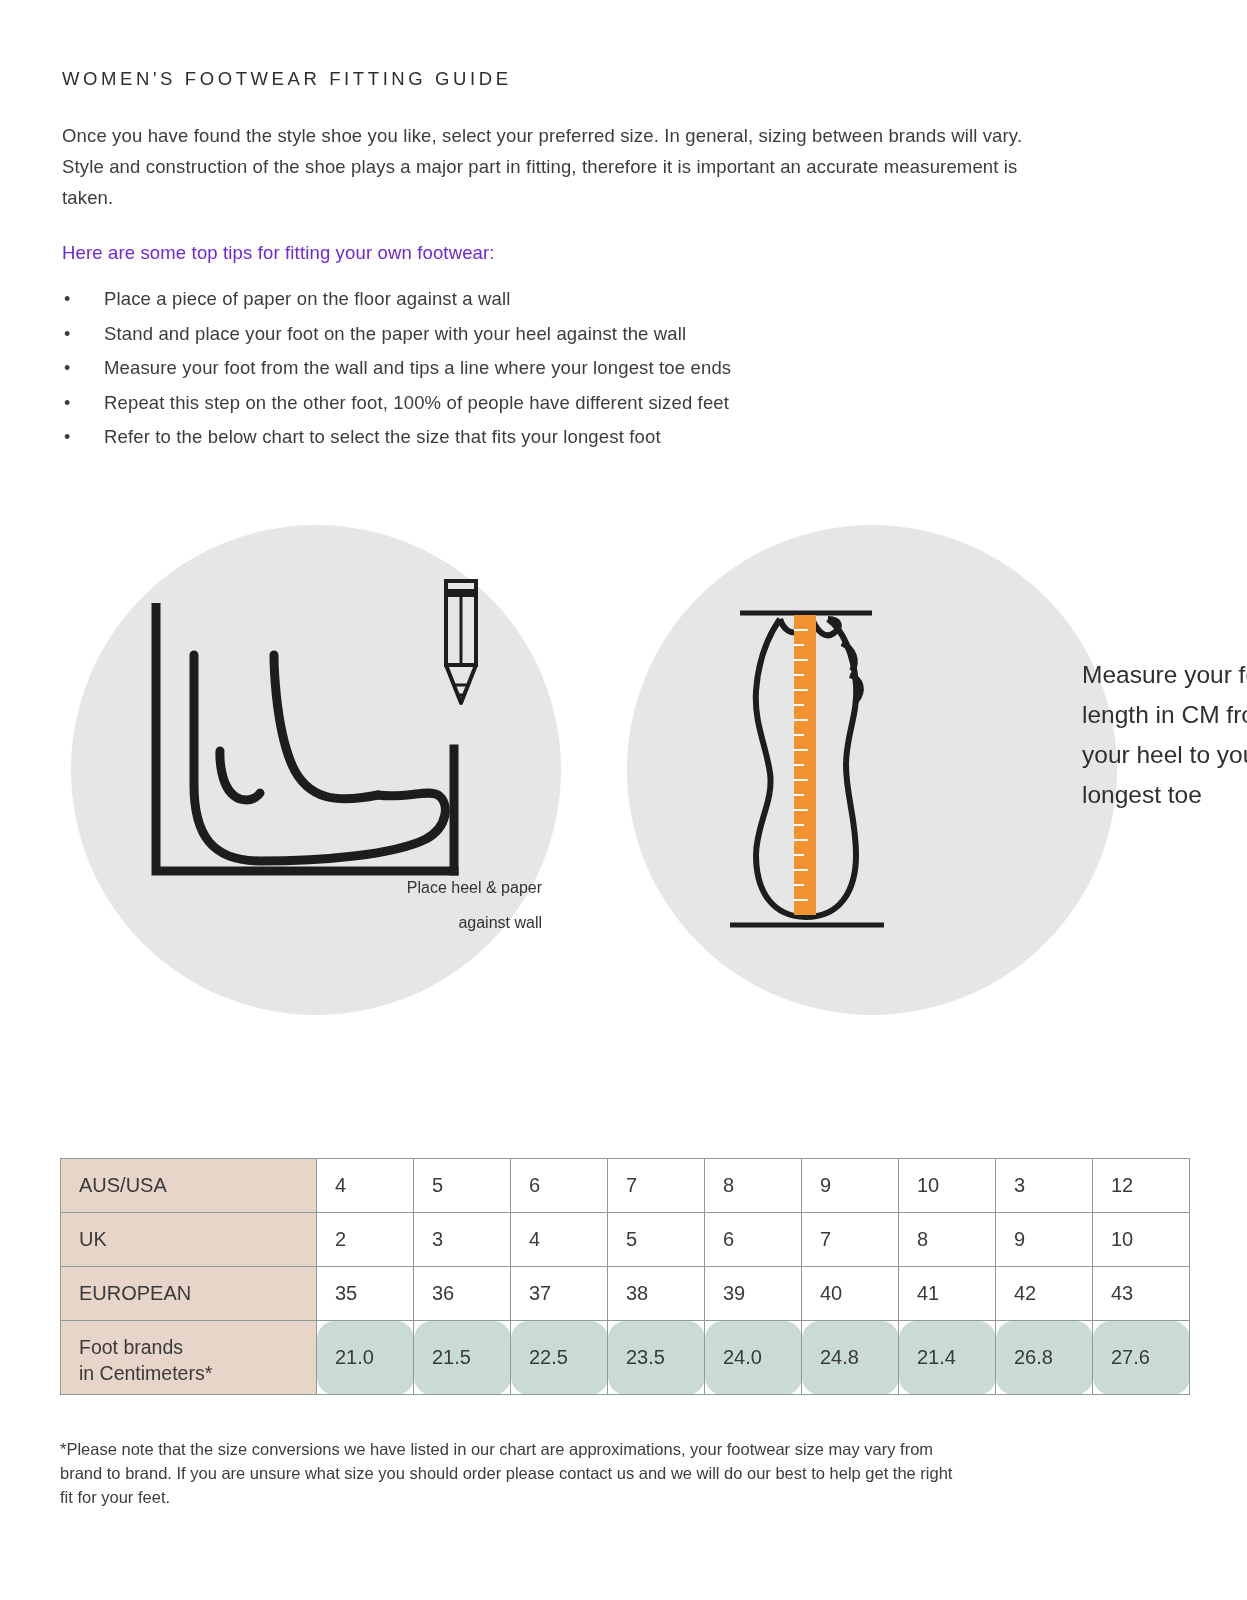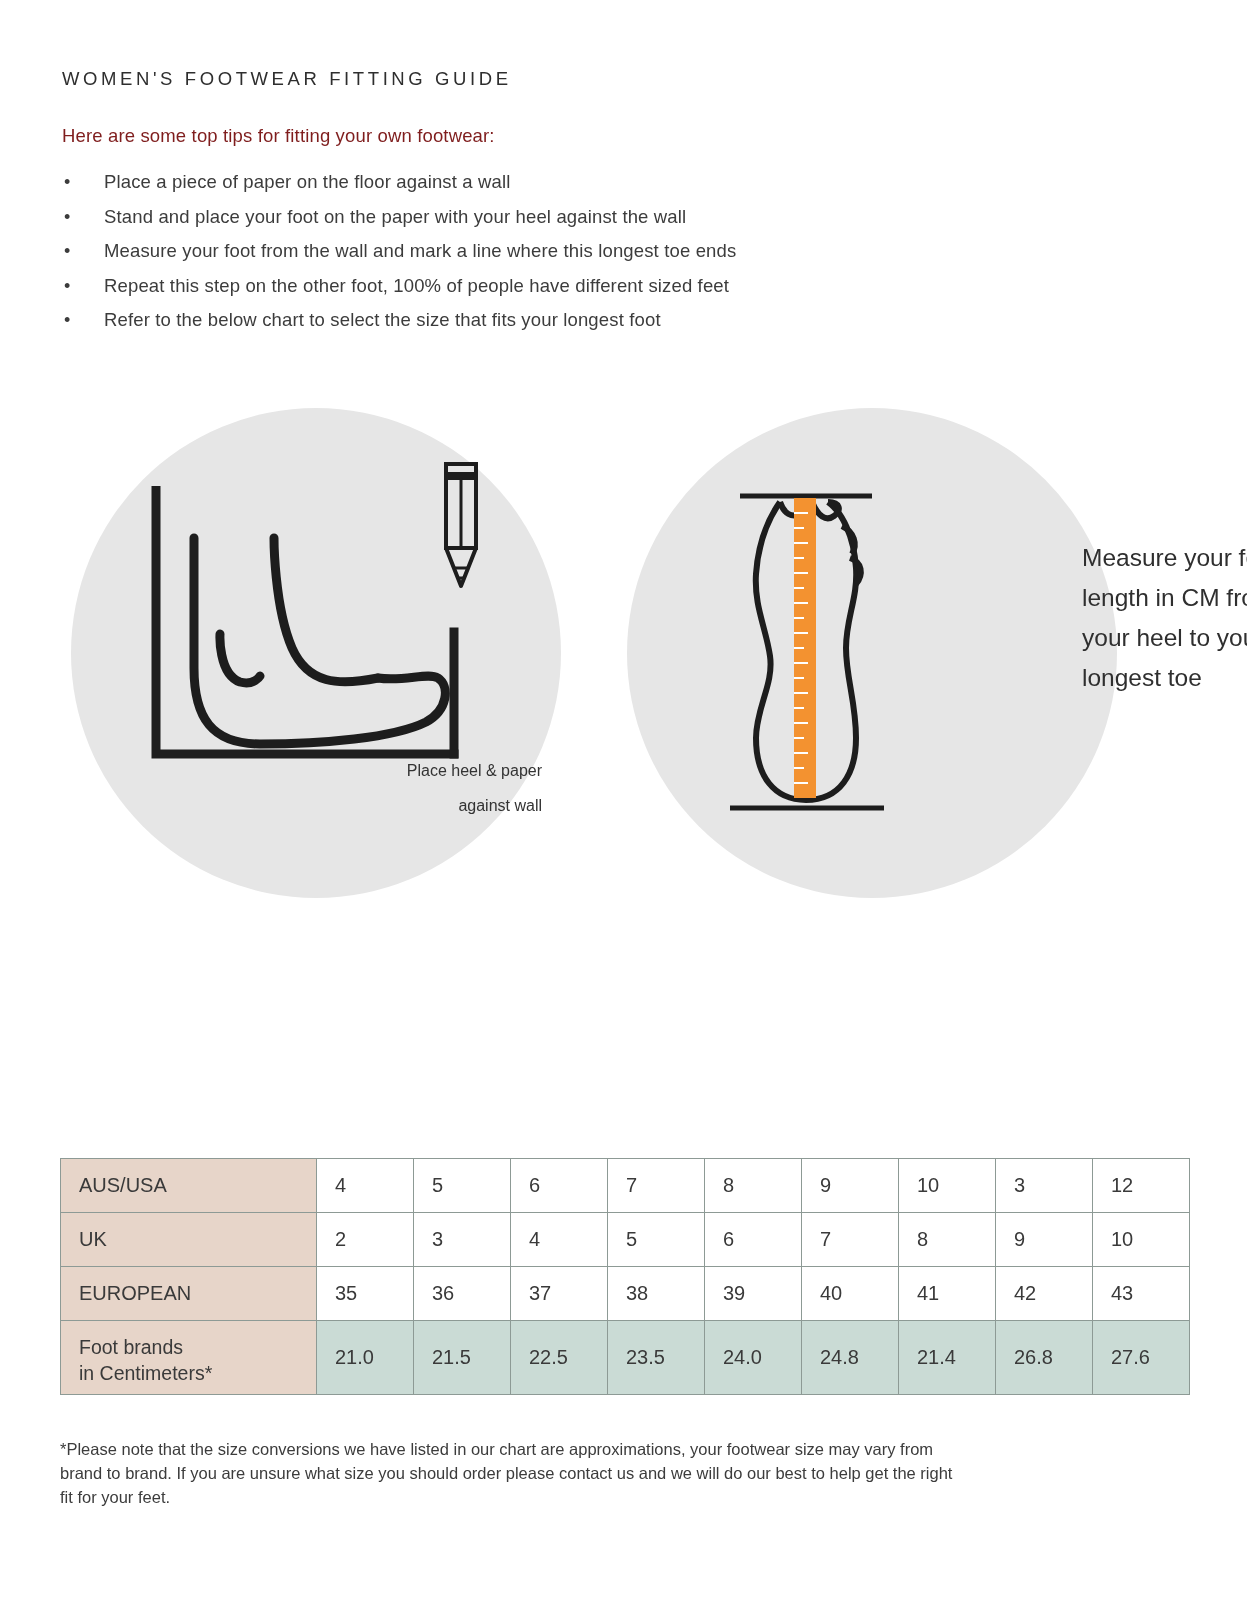--- a/index.html
+++ b/index.html
@@ -37,21 +37,21 @@
     font-size: 18.5px;
     line-height: 31px;
     color: #3c3c3c;
     margin: 0 0 24px 0;
     max-width: 975px;
     letter-spacing: 0.15px;
   }
   .tips-lead {
     font-size: 18.5px;
     line-height: 31px;
-    color: #7f1d1d;
+    color: #6d28d9;
     margin: 0 0 14px 0;
     letter-spacing: 0.15px;
   }
   ul.tips {
     list-style: none;
     margin: 0;
     padding: 0;
   }
   ul.tips li {
     font-size: 18.5px;
@@ -143,20 +143,21 @@
     background: #e7d5c9;
     line-height: 26px;
     padding-top: 4px;
     font-size: 19.5px;
   }
   td.val {
     width: 97px;
   }
   tr.cm-row td.val {
     background: #cadbd5;
+    border-radius: 18px;
   }
   tr.cm-row td {
     height: 74px;
   }
   td.label-cell.cm .cm-l1 { display: block; }
   td.label-cell.cm .cm-l2 { display: block; }
 
   
   .footnote {
     position: absolute;
@@ -168,27 +169,28 @@
     color: #3c3c3c;
   }
 </style>
 </head>
 <body>
 
 <div class="page">
 
   <h1 class="guide-title">WOMEN'S FOOTWEAR FITTING GUIDE</h1>
 
+  <p class="intro-par">Once you have found the style shoe you like, select your preferred size. In general, sizing between brands will vary. Style and construction of the shoe plays a major part in fitting, therefore it is important an accurate measurement is taken.</p>
 
   <p class="tips-lead">Here are some top tips for fitting your own footwear:</p>
 
   <ul class="tips">
     <li><span class="bullet">•</span><span>Place a piece of paper on the floor against a wall</span></li>
     <li><span class="bullet">•</span><span>Stand and place your foot on the paper with your heel against the wall</span></li>
-    <li><span class="bullet">•</span><span>Measure your foot from the wall and mark a line where this longest toe ends</span></li>
+    <li><span class="bullet">•</span><span>Measure your foot from the wall and tips a line where your longest toe ends</span></li>
     <li><span class="bullet">•</span><span>Repeat this step on the other foot, 100% of people have different sized feet</span></li>
     <li><span class="bullet">•</span><span>Refer to the below chart to select the size that fits your longest foot</span></li>
   </ul>
 
   <div class="illus-row">
 
     <div class="circle" id="circle-left"></div>
 
     <svg width="420" height="320" viewBox="0 0 420 320" style="position:absolute;left:80px;top:78px;">
 

